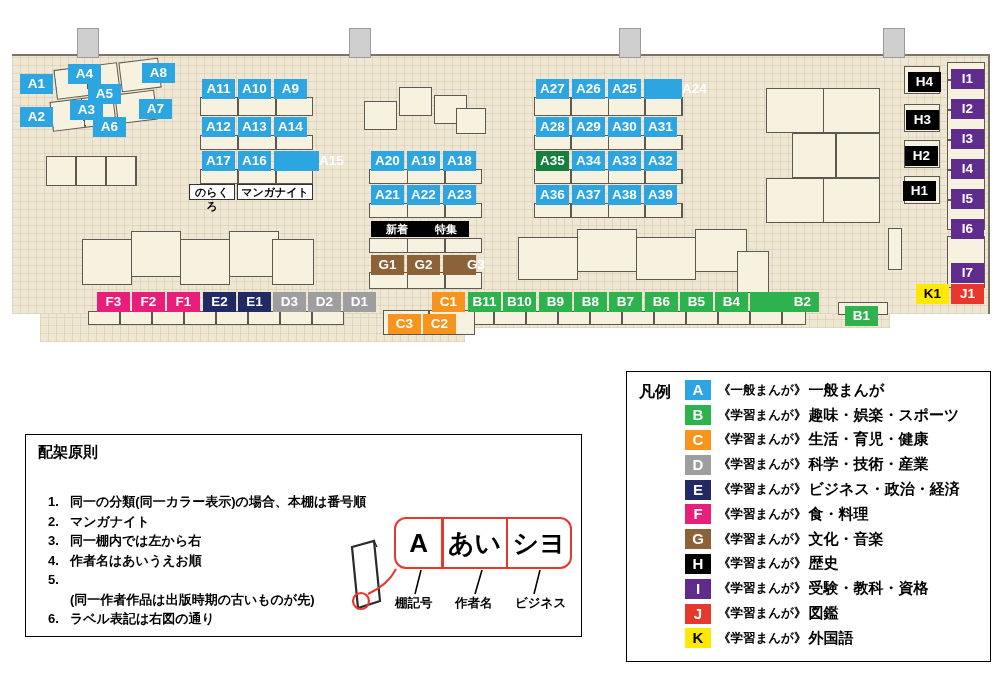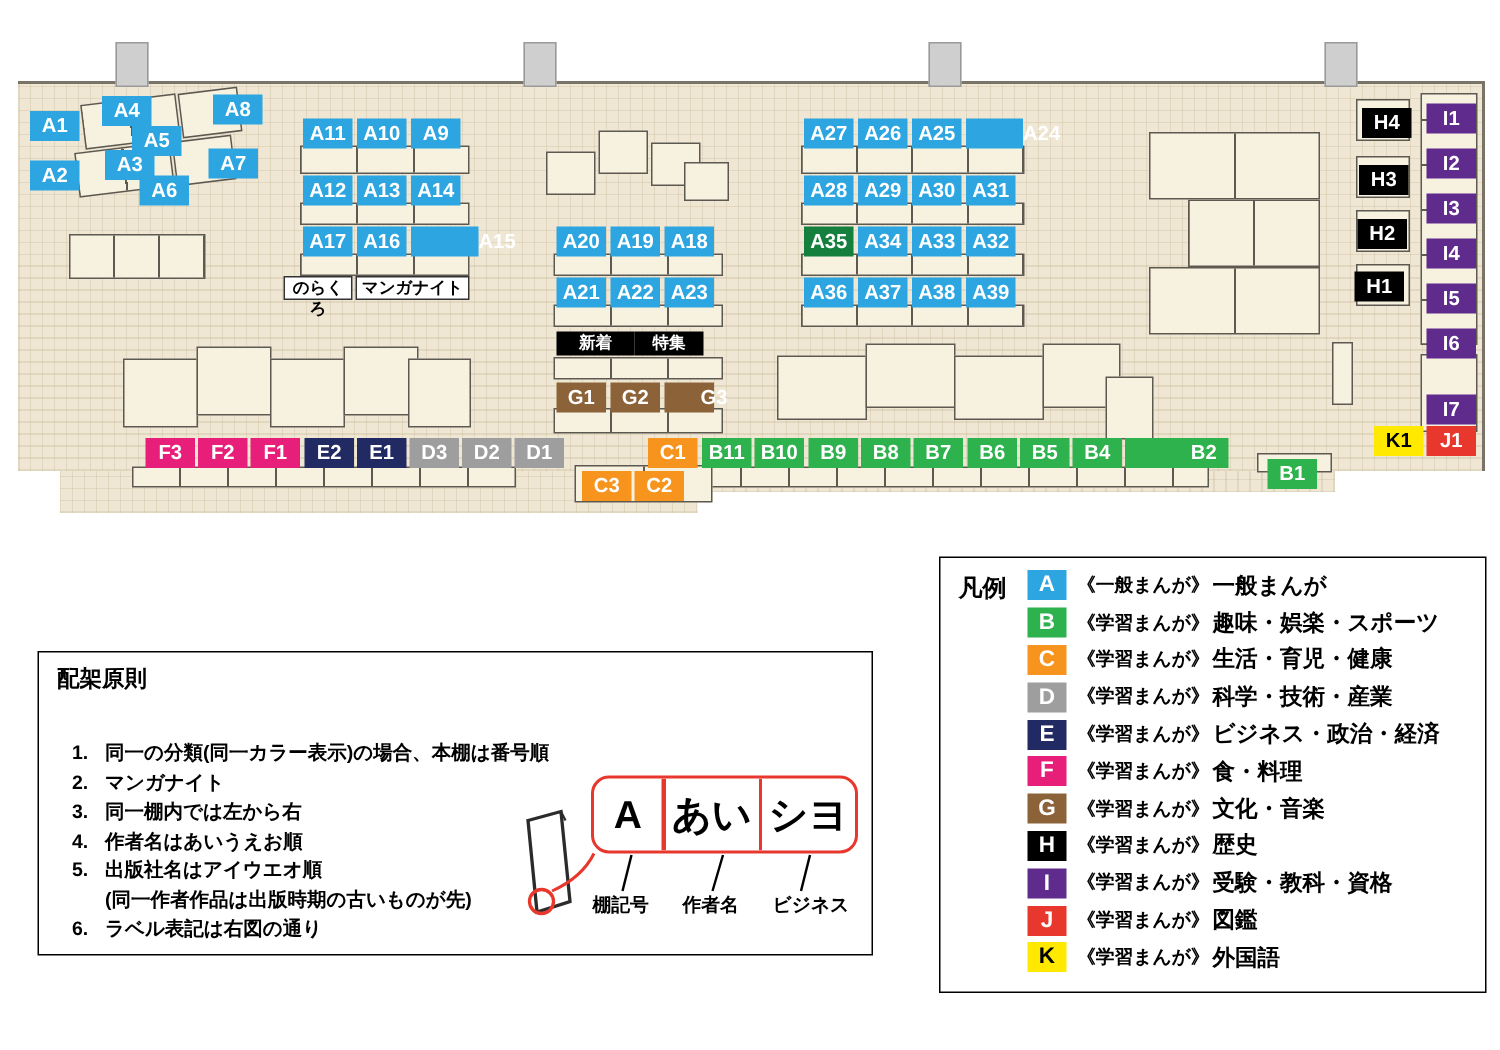--- a/index.html
+++ b/index.html
@@ -207,21 +207,20 @@
         <div class="rule">
           <span class="no">3.</span>
           <span>同一棚内では左から右</span>
         </div>
         <div class="rule">
           <span class="no">4.</span>
           <span>作者名はあいうえお順</span>
         </div>
         <div class="rule">
           <span class="no">5.</span>
-          <span>出版社名はアイウエオ順</span>
         </div>
         <div class="rule indent">
           <span>(同一作者作品は出版時期の古いものが先)</span>
         </div>
         <div class="rule">
           <span class="no">6.</span>
           <span>ラベル表記は右図の通り</span>
         </div>
       </div>
 

